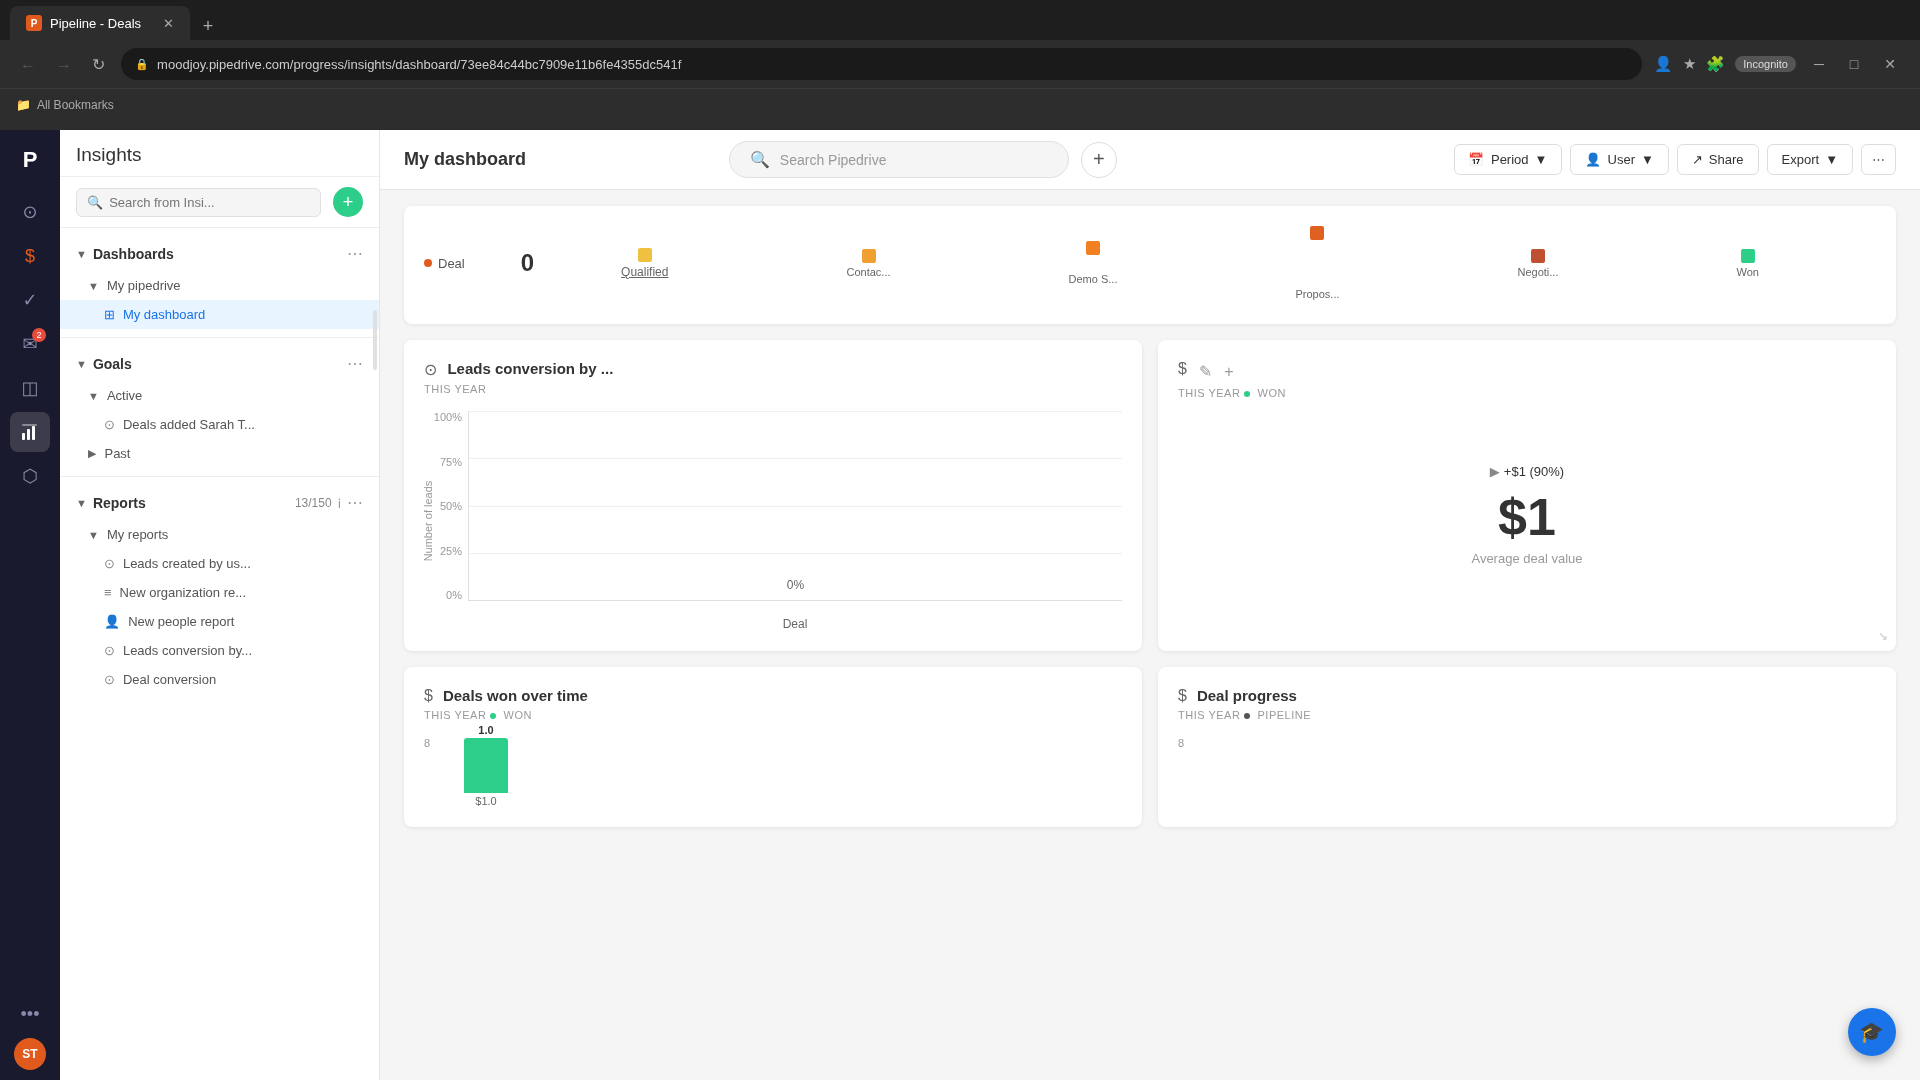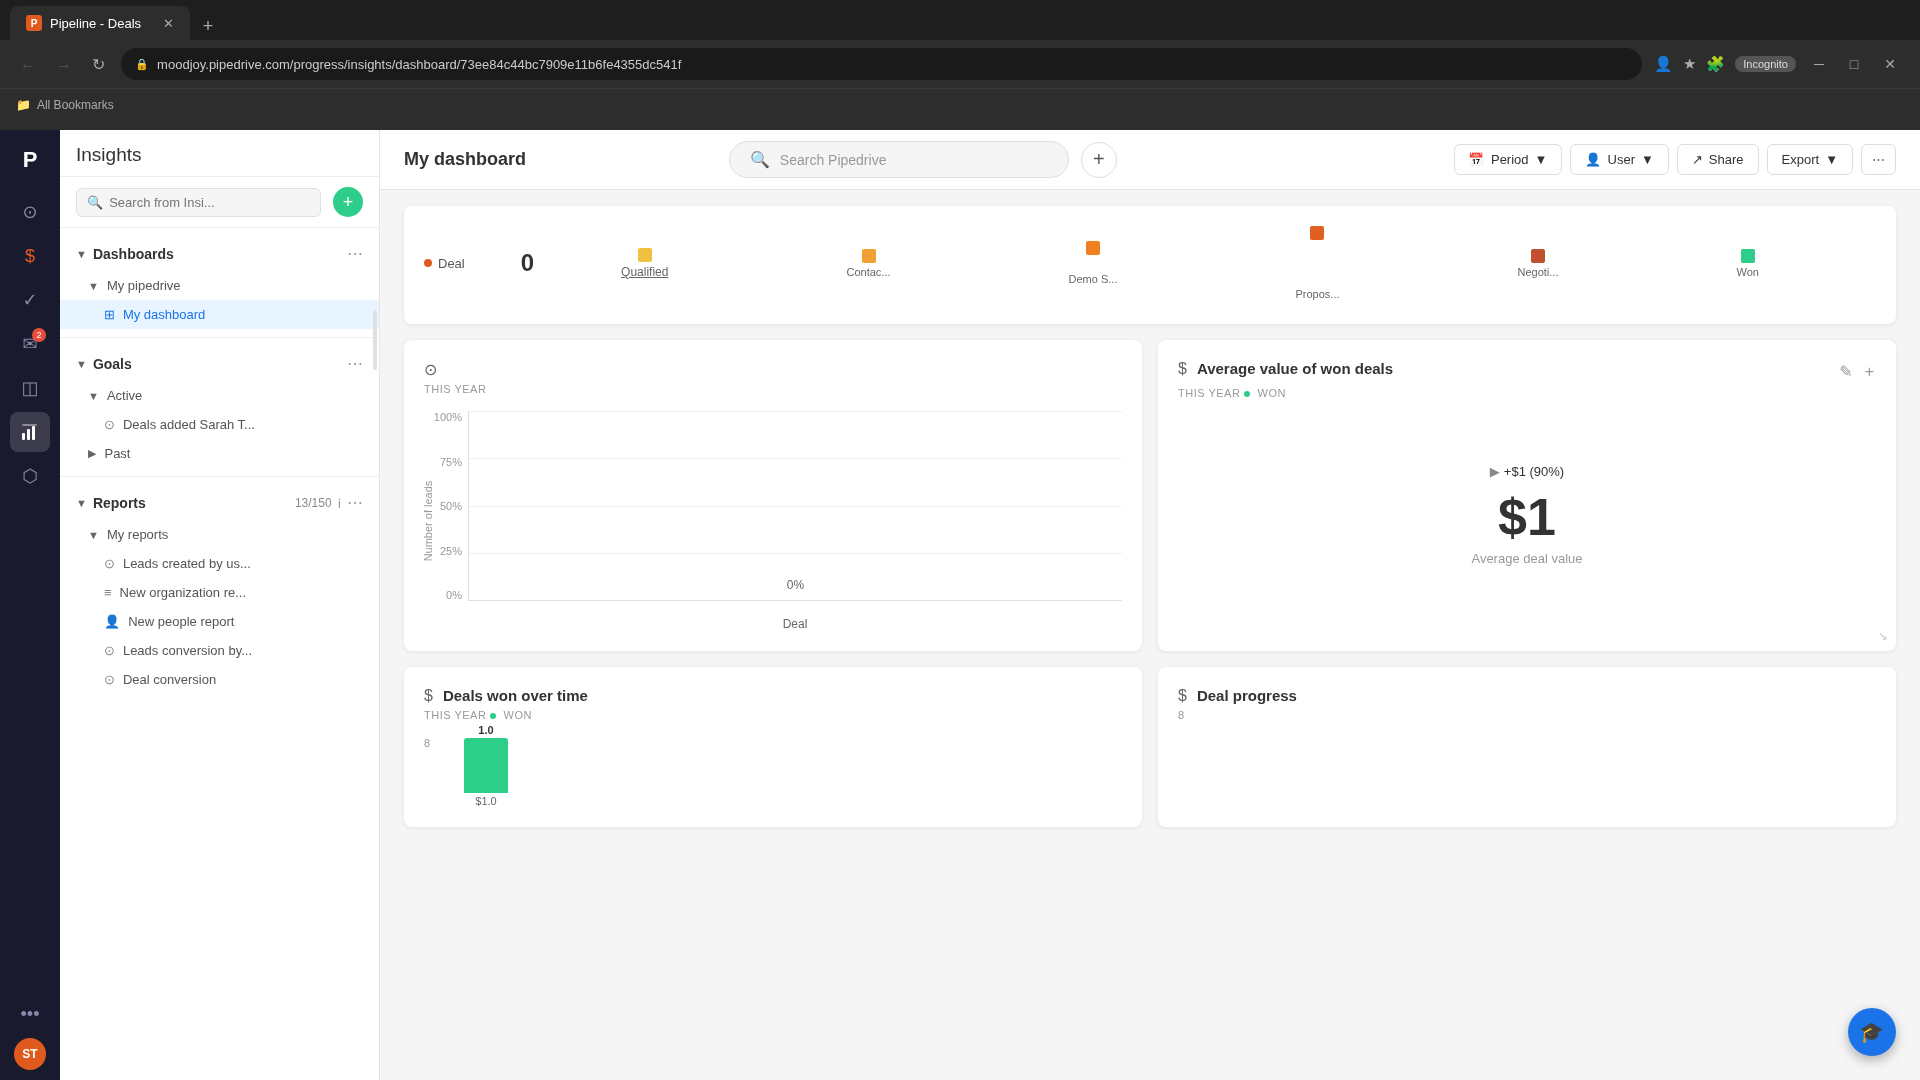--- a/index.html
+++ b/index.html
@@ -335,20 +335,21 @@
             </div>
           </div>
         </div>
       </div>
 
       <div class="two-col">
 
         <div class="widget-card">
           <div class="widget-header">
             <span class="widget-icon">⊙</span>
+            <span class="widget-title">Leads conversion by ...</span>
           </div>
           <div class="widget-subtitle">
             <span>THIS YEAR</span>
           </div>
 
           <div class="chart-area">
 
             <div style="position:absolute;left:0;top:0;bottom:30px;display:flex;flex-direction:column;justify-content:space-between;width:38px;text-align:right;">
               <span style="font-size:11px;color:#999;">100%</span>
               <span style="font-size:11px;color:#999;">75%</span>
@@ -369,21 +370,20 @@
               <div style="position:absolute;bottom:8px;left:50%;transform:translateX(-50%);font-size:12px;color:#666;">0%</div>
             </div>
 
             <div style="position:absolute;bottom:0;left:44px;right:0;text-align:center;font-size:12px;color:#666;">Deal</div>
           </div>
         </div>
 
         <div class="widget-card">
           <div class="widget-header">
             <span class="widget-icon">$</span>
-            <span class="widget-title">Average value of won deals</span>
             <div class="widget-actions">
               <button class="widget-action-btn">✎</button>
               <button class="widget-action-btn">+</button>
             </div>
           </div>
           <div class="widget-subtitle">
             <span>THIS YEAR</span>
             <span class="won-dot"></span>
             <span>WON</span>
           </div>
@@ -424,20 +424,25 @@
               </div>
             </div>
           </div>
         </div>
 
         <div class="widget-card" style="height:160px; overflow:hidden;">
           <div class="widget-header">
             <span class="widget-icon">$</span>
             <span class="widget-title">Deal progress</span>
           </div>
+          <div class="widget-subtitle">
+            <span>THIS YEAR</span>
+            <span class="won-dot" style="background:#555;"></span>
+            <span>PIPELINE</span>
+          </div>
 
           <div style="position:relative; height:80px;">
             <div style="position:absolute;left:0;top:0;font-size:11px;color:#999;">8</div>
           </div>
         </div>
 
       </div>
 
     </div>
 

